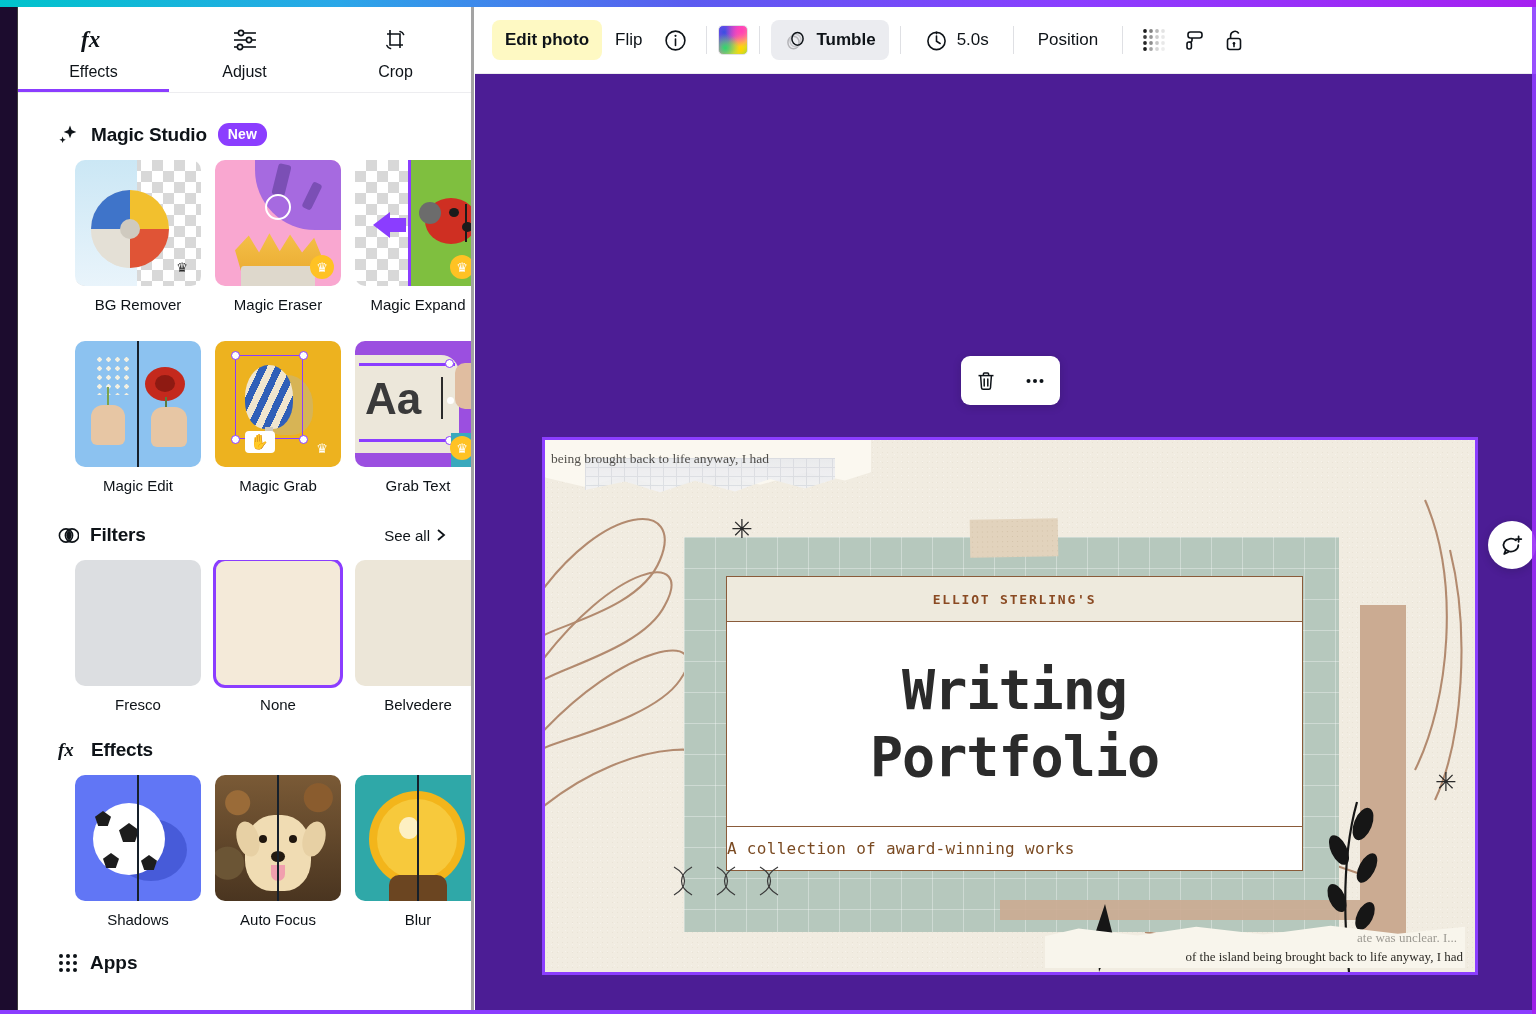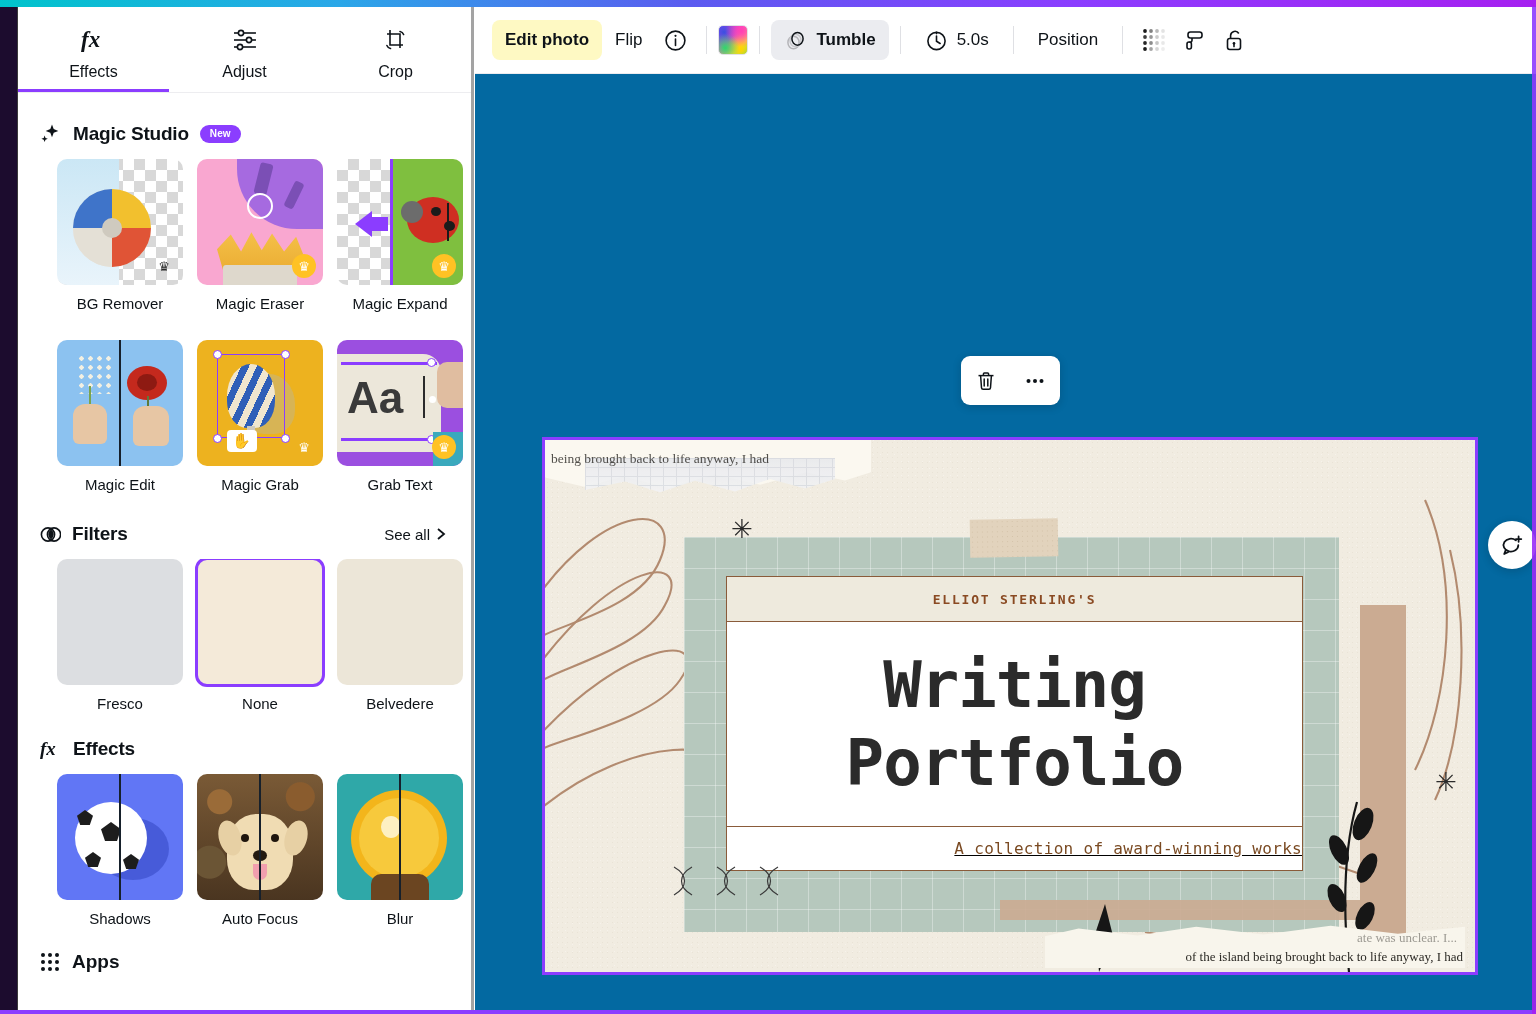--- a/index.html
+++ b/index.html
@@ -40,29 +40,29 @@
     justify-content: center; gap: 8px; cursor: pointer; position: relative;
     padding-top: 6px;
   }
   .tab .tab-ico { height: 30px; display: flex; align-items: center; justify-content: center; }
   .tab .tab-label { font-size: 16px; color: #0e1318; }
   .tab.active::after {
     content: ""; position: absolute; bottom: 0; left: 0; right: 0; height: 3px;
     background: #8b3dff;
   }
 
-  .panel-scroll { height: 917px; overflow: hidden; padding: 0 0 0 0; }
+  .panel-scroll { height: 917px; overflow: hidden; padding: 0 0 0 18px; }
 
   .sec-head {
     display: flex; align-items: center; gap: 11px;
     padding: 30px 24px 14px 22px;
   }
   .sec-head .sec-title { font-size: 19px; font-weight: 700; color: #0e1318; letter-spacing: -0.2px; }
   .badge-new {
-    background: #8b3dff; color: #fff; font-size: 10px; font-weight: 600;
+    background: #8b3dff; color: #fff; font-size: 14px; font-weight: 600;
     border-radius: 11px; padding: 3px 10px 4px; letter-spacing: .1px;
   }
   .see-all {
     margin-left: auto; font-size: 15px; color: #0e1318; display: flex;
     align-items: center; gap: 5px; cursor: pointer; font-weight: 500;
   }
 
   .grid3 { display: grid; grid-template-columns: repeat(3, 126px); gap: 14px; padding: 0 0 0 39px; }
   .cell { width: 126px; cursor: pointer; }
   .thumb {
@@ -137,21 +137,21 @@
       radial-gradient(circle at 80% 18%, #ff3fb4 0%, transparent 50%),
       radial-gradient(circle at 78% 82%, #ffd400 0%, transparent 48%),
       radial-gradient(circle at 18% 22%, #3b4fe0 0%, transparent 52%),
       linear-gradient(135deg,#7a43ff,#ff4fd0 40%,#ffe14d 75%,#2ee06a);
     border: 1px solid #e2e2e6;
   }
 
   
   .canvas-area {
     position: absolute; top: 74px; left: 475px; width: 1061px; height: 940px;
-    background: #0369a1;
+    background: #4c1d95;
   }
 
   
   .obj-toolbar {
     position: absolute; left: 486px; top: 282px; width: 99px; height: 49px;
     background: #fff; border-radius: 9px; box-shadow: 0 2px 9px rgba(14,19,24,.18);
     display: flex; align-items: center; justify-content: space-around;
   }
   .obj-toolbar .ob {
     width: 40px; height: 40px; display: flex; align-items: center; justify-content: center;
@@ -260,25 +260,25 @@
   }
   .tc-eyebrow {
     font-family: "DejaVu Sans Mono", monospace; font-size: 13px; font-weight: 700;
     letter-spacing: 1.8px; color: #8a4a22;
   }
   .tc-mid {
     height: 205px; display: flex; flex-direction: column; align-items: center;
     justify-content: center; border-bottom: 1.5px solid #8a5b3a;
   }
   .tc-title {
-    font-family: "DejaVu Sans Mono", monospace; font-size: 64px; font-weight: 700;
+    font-family: "DejaVu Sans Mono", monospace; font-size: 55px; font-weight: 700;
     color: #2b2b2b; line-height: 1.22; text-align: center; letter-spacing: -1px;
   }
   .tc-bot {
-    height: 42px; display: flex; align-items: center; justify-content: flex-end; text-decoration: underline;
+    height: 42px; display: flex; align-items: center; justify-content: flex-start;
   }
   .tc-sub {
     font-family: "DejaVu Sans Mono", monospace; font-size: 16px; color: #7a4a22;
     letter-spacing: .3px;
   }
 
   
   .star-x { position: absolute; font-size: 26px; color: #2a2a2a; font-family: "Liberation Serif", serif; }
   .cross-row { position: absolute; left: 125px; bottom: 75px; display: flex; gap: 17px; }
 

